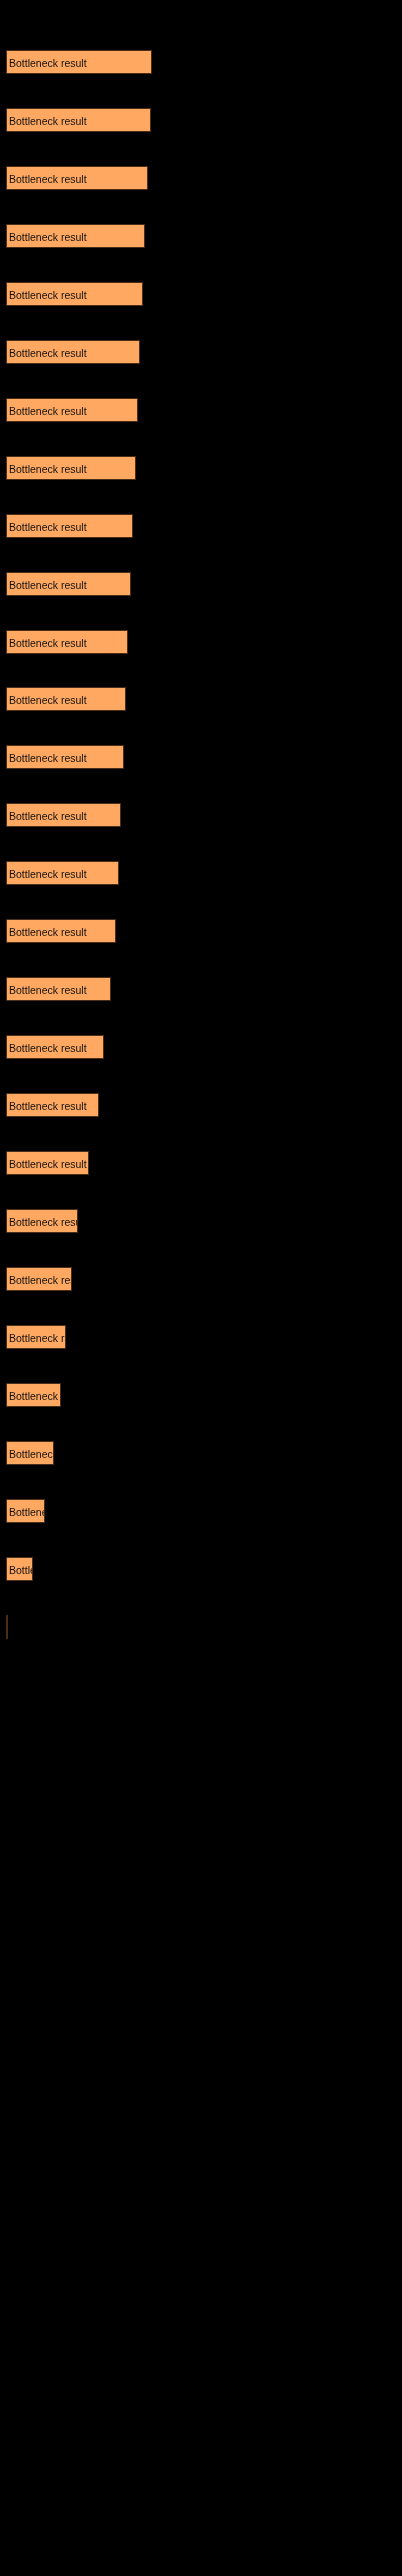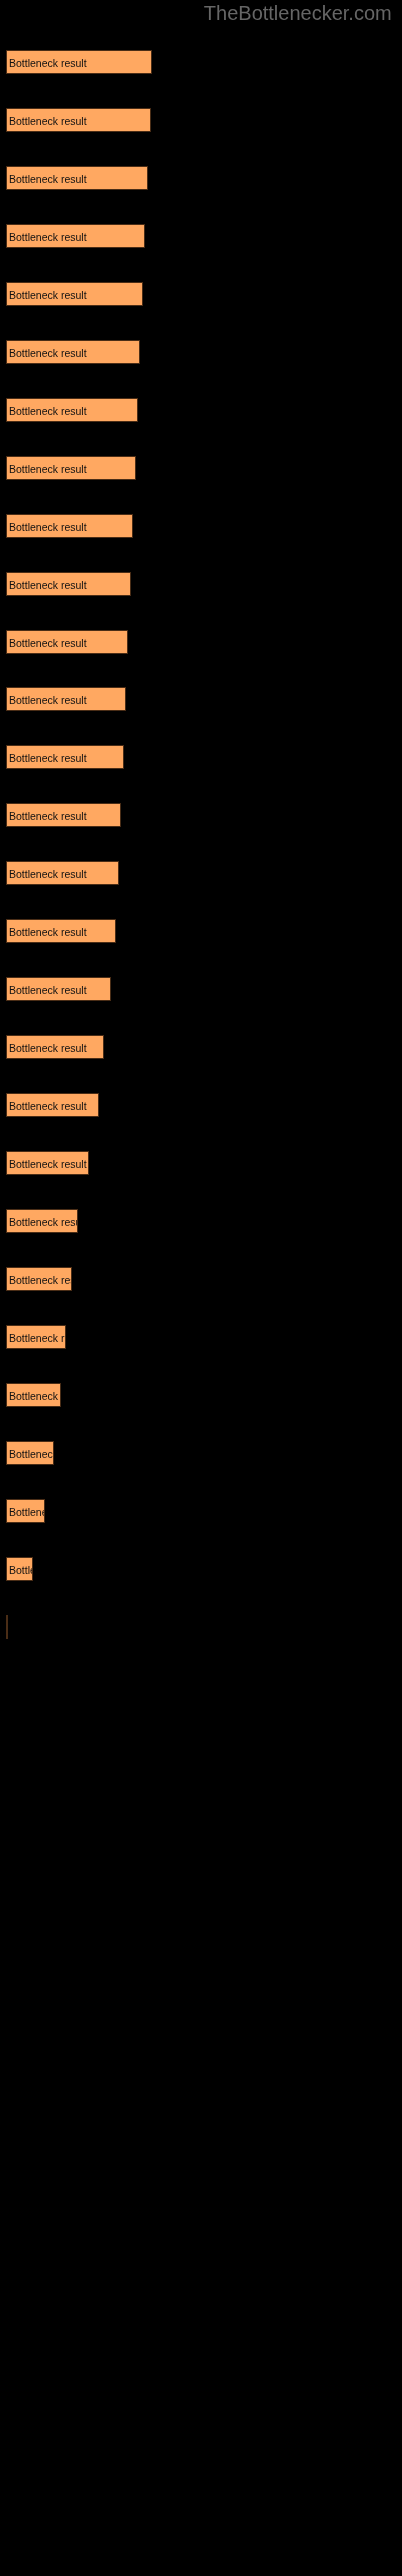--- a/index.html
+++ b/index.html
@@ -62,21 +62,20 @@
     color:#111111;
     white-space:nowrap;
     pointer-events:none;
   }
 </style>
 </head>
 <body>
 
 <div id="chart-root">
 
-  <div class="watermark">TheBottlenecker.com</div>
 
   <div class="plot" id="plot-area">
       <div class="bar-row" style="top: 50px; width: 146px; height: 24px;">
         <div class="bar" style="width: 146px; background: rgb(255, 168, 97); border-color: rgb(74, 45, 22);">
           <span class="bar-label" style="color: rgb(17, 17, 17);">Bottleneck result</span>
         </div>
       </div>
       <div class="bar-row" style="top: 108px; width: 145px; height: 24px;">
         <div class="bar" style="width: 145px; background: rgb(255, 168, 97); border-color: rgb(74, 45, 22);">
           <span class="bar-label" style="color: rgb(17, 17, 17);">Bottleneck result</span>

